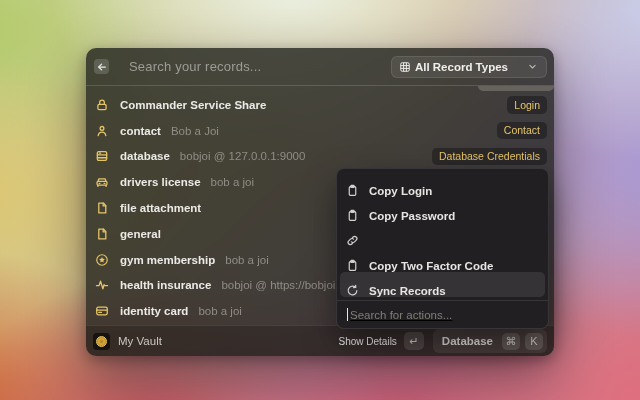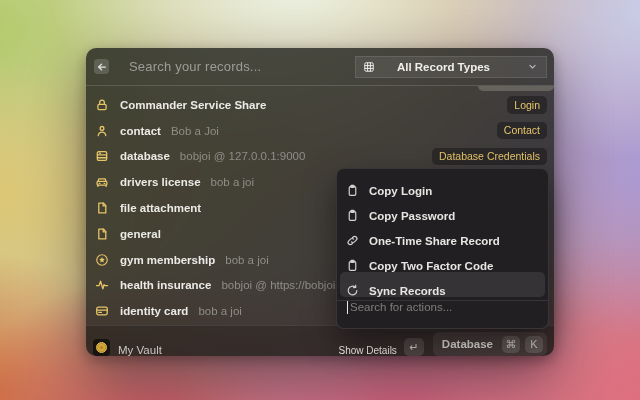--- a/index.html
+++ b/index.html
@@ -28,22 +28,22 @@
   }
   
   .header { position:absolute; left:0; top:0; right:0; height:37px; display:flex; align-items:center; padding:0 7px 0 7px; }
   .back-btn {
     width:15px; height:15px; margin-left:1px; border-radius:4px;
     background:rgba(255,255,255,0.16); color:#e8e8e6;
     display:flex; align-items:center; justify-content:center; cursor:pointer; flex:0 0 auto;
   }
   .search-ph { margin-left:20px; font-size:13px; color:#9d9c96; flex:1 1 auto; letter-spacing:0.2px; }
   .type-filter {
-    display:flex; align-items:center; gap:22px; height:22px; padding:0 9px 0 7px;
-    border-radius:0; background:rgba(255,255,255,0.07);
+    display:flex; align-items:center; gap:4px; height:22px; padding:0 9px 0 7px;
+    border-radius:6px; background:rgba(255,255,255,0.07);
     border:1px solid rgba(255,255,255,0.10); color:#ececea; cursor:pointer; flex:0 0 auto;
   }
   .type-filter .label { font-size:11.5px; font-weight:bold; color:#f0efec; }
   .type-filter .chev { color:#b9b8b3; margin-left:16px; display:flex; }
   .hdr-divider { position:absolute; left:0; right:0; top:37px; height:1px; background:rgba(255,255,255,0.14); }
 
   
   .list { position:absolute; left:0; top:38px; right:0; bottom:31px; padding:6px 7px 0 8px; overflow:hidden; }
   .partial-icon { position:absolute; left:7px; top:-4px; width:12px; height:9px; color:#e6c569; overflow:hidden; }
   .partial-badge { position:absolute; right:0px; top:-9px; width:76px; height:14px; border-radius:5px; background:rgba(148,144,132,0.45); }
@@ -56,21 +56,21 @@
     font-size:10.5px; color:#e6c569; background:rgba(10,10,12,0.40);
     padding:2.5px 7px 3px 7px; border-radius:5px; white-space:nowrap;
   }
 
   
   .footer {
     position:absolute; left:0; right:0; bottom:0; height:31px;
     border-top:1px solid rgba(255,255,255,0.09);
     background:rgba(12,9,11,0.22);
     border-radius:0 0 10px 10px;
-    display:flex; align-items:flex-end; padding:0 7px 0 7px;
+    display:flex; align-items:center; padding:0 7px 0 7px;
   }
   .vault-logo {
     width:17px; height:17px; border-radius:4px; background:#171310;
     display:flex; align-items:center; justify-content:center; flex:0 0 auto;
   }
   .vault-logo .emblem {
     width:11px; height:11px; border-radius:50%;
     background:radial-gradient(circle at 50% 50%, #a87c22 0%, #d9ab3c 45%, #b68526 70%, #e3bb52 100%);
     border:1px solid #e9c45c;
   }
@@ -95,21 +95,21 @@
     border-radius:8px; background:rgba(33,31,34,0.97);
     border:1px solid rgba(255,255,255,0.10);
     box-shadow:0 14px 34px rgba(0,0,0,0.45);
     padding:3px 3px 0 3px; z-index:5;
   }
   .mitem { display:flex; align-items:flex-end; height:25px; border-radius:5px; padding:0 6px; cursor:pointer; }
   .mitem.hl { background:rgba(255,255,255,0.09); }
   .mitem .mic { width:13px; height:13px; color:#d2d1ce; display:flex; flex:0 0 auto; }
   .mitem .mlabel { margin-left:10px; font-size:11.5px; font-weight:bold; color:#e7e6e3; white-space:nowrap; }
   .menu-divider { height:1px; background:rgba(255,255,255,0.10); margin:3px -3px 0 -3px; }
-  .menu-search { display:flex; align-items:flex-start; height:27px; padding:0 7px; }
+  .menu-search { display:flex; align-items:center; height:27px; padding:0 7px;text-decoration:underline; }
   .caret { width:1px; height:13px; background:#e8e8e6; margin-right:2px; }
   .menu-search .mph { font-size:11.5px; color:#807e78; }
 
   svg { display:block; }
 </style>
 </head>
 <body>
 
 <div class="stage">
   <div class="modal">
@@ -301,21 +301,20 @@
           </span>
         <span class="mlabel">Copy Password</span>
       </div>
       <div class="mitem">
         <span class="mic">
             <svg width="13" height="13" viewBox="0 0 24 24" fill="none" stroke="currentColor" stroke-width="2.2" stroke-linecap="round" stroke-linejoin="round">
               <path d="M10 14.5a4 4 0 0 0 5.7 0l3.2-3.2a4 4 0 1 0-5.7-5.7l-1.6 1.6"></path>
               <path d="M14 9.5a4 4 0 0 0-5.7 0l-3.2 3.2a4 4 0 1 0 5.7 5.7l1.6-1.6"></path>
             </svg>
           </span>
-        <span class="mlabel">One-Time Share Record</span>
       </div>
       <div class="mitem">
         <span class="mic">
             <svg width="13" height="13" viewBox="0 0 24 24" fill="none" stroke="currentColor" stroke-width="2.2" stroke-linecap="round" stroke-linejoin="round">
               <rect x="6" y="5" width="12" height="16" rx="2"></rect>
               <rect x="9" y="2.5" width="6" height="4" rx="1"></rect>
             </svg>
           </span>
         <span class="mlabel">Copy Two Factor Code</span>
       </div>

